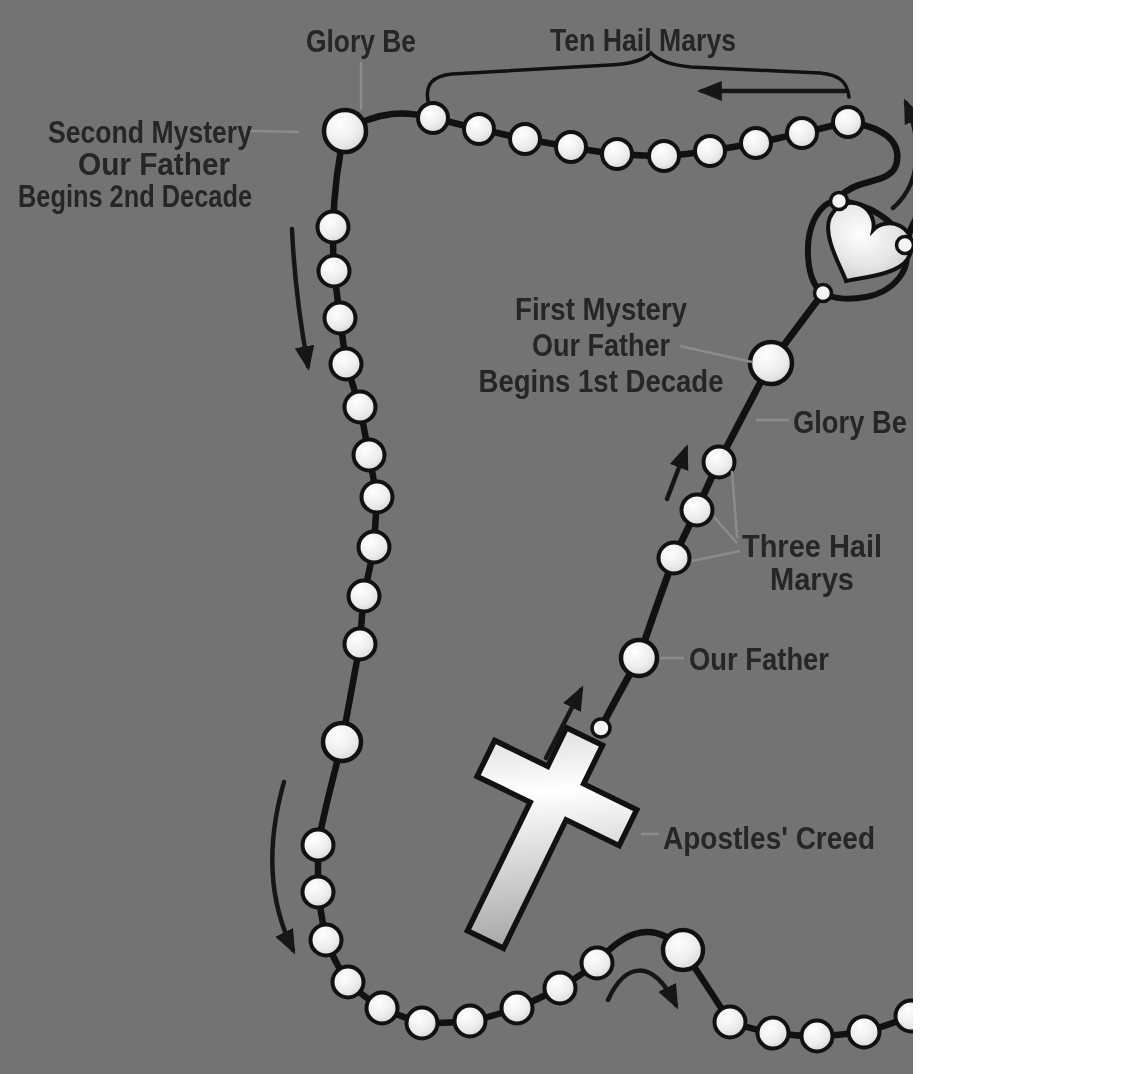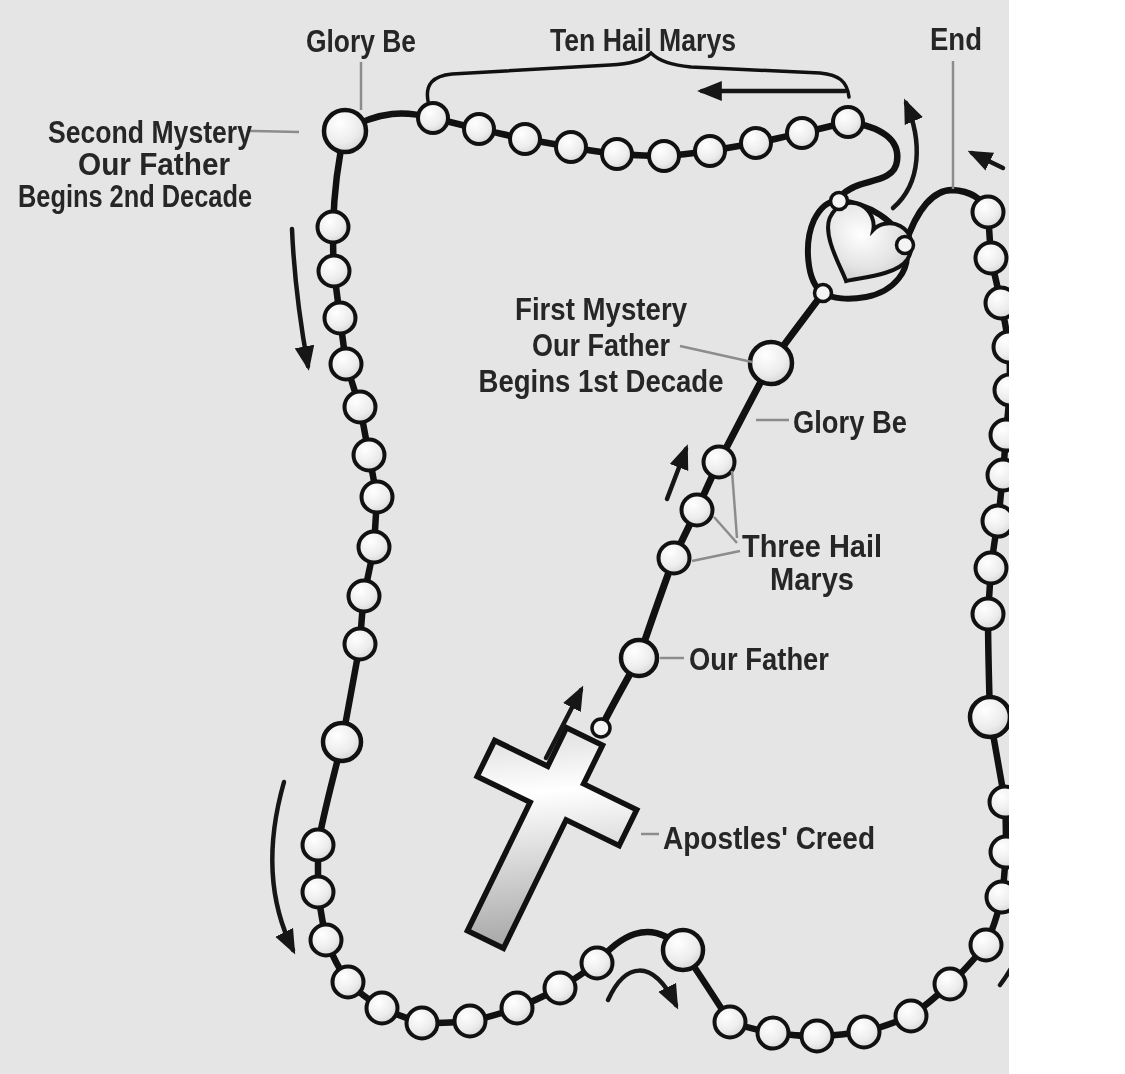--- a/index.html
+++ b/index.html
@@ -1,16 +1,16 @@
 <!DOCTYPE html>
 <html><head>
 <meta charset="utf-8">
 <style>
   html,body{margin:0;padding:0;background:#ffffff;}
-  .stage{position:relative;width:1009px;height:1074px;background:#e5e5e5;overflow:hidden;
+  .stage{position:relative;width:913px;height:1074px;background:#737373;overflow:hidden;
          font-family:"Liberation Sans",sans-serif;}
   svg{position:absolute;left:0;top:0;}
   text{font-family:"Liberation Sans",sans-serif;font-weight:bold;fill:#262626;}
 </style>
 </head>
 <body>
 
 <div class="stage">
 <svg width="1125" height="1074" viewBox="0 0 1125 1074">
   <defs>

